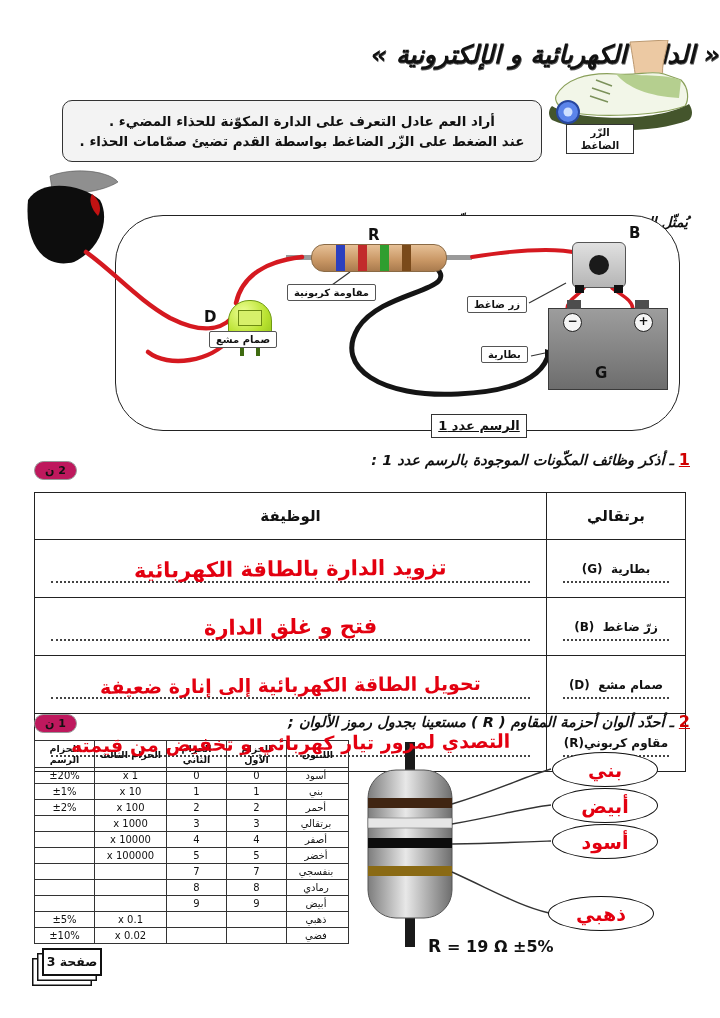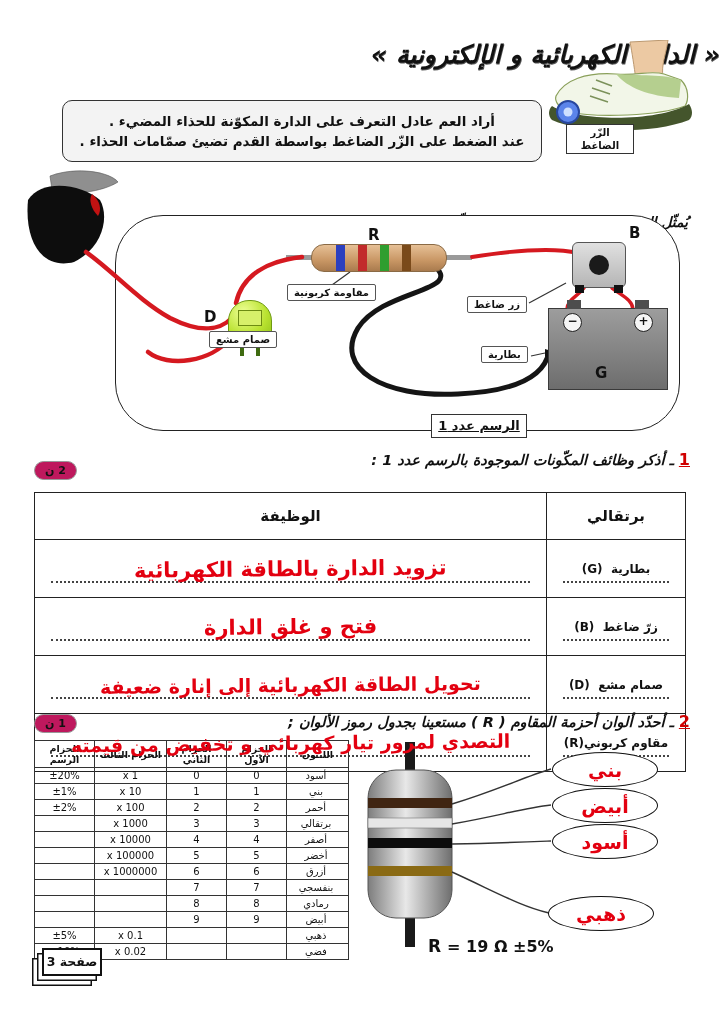--- a/index.html
+++ b/index.html
@@ -325,27 +325,20 @@
         </tr>
     <tr>
           <td></td>
           <td>x 100000</td>
           <td>5</td>
           <td>5</td>
           <td class="cname">أخضر</td>
         </tr>
     <tr>
           <td></td>
-          <td>x 1000000</td>
-          <td>6</td>
-          <td>6</td>
-          <td class="cname">أزرق</td>
-        </tr>
-    <tr>
-          <td></td>
           <td></td>
           <td>7</td>
           <td>7</td>
           <td class="cname">بنفسجي</td>
         </tr>
     <tr>
           <td></td>
           <td></td>
           <td>8</td>
           <td>8</td>

